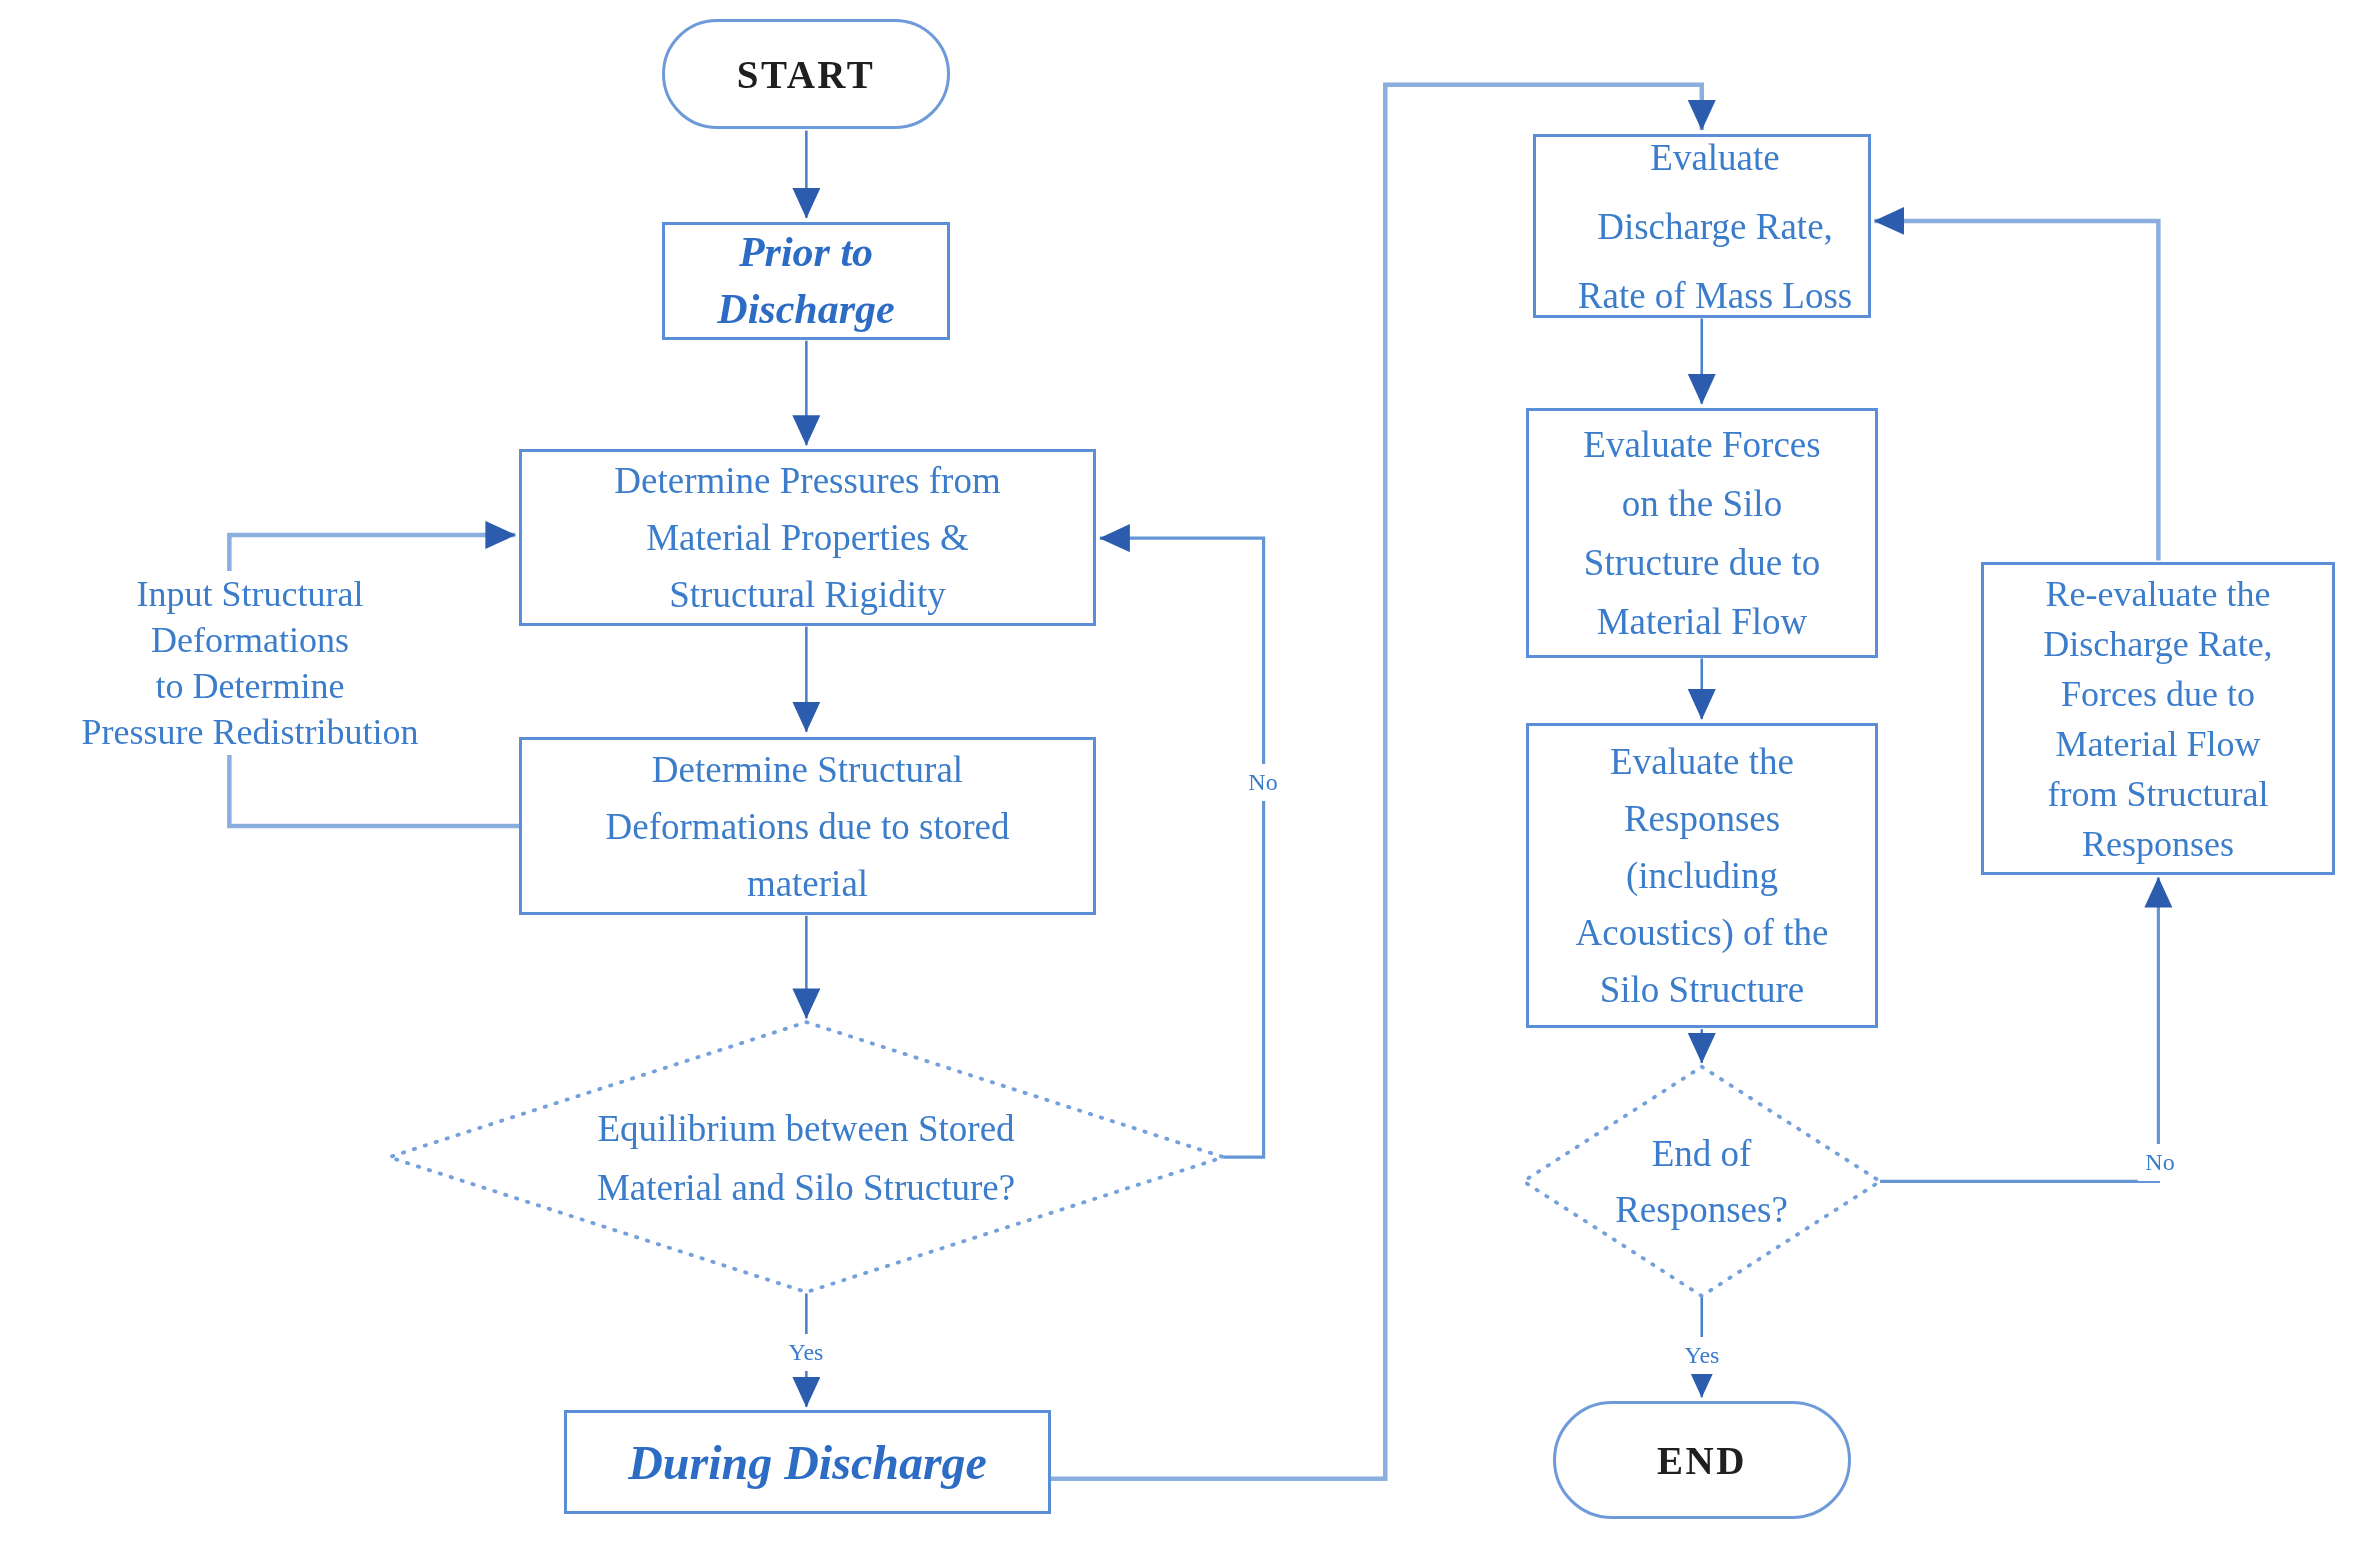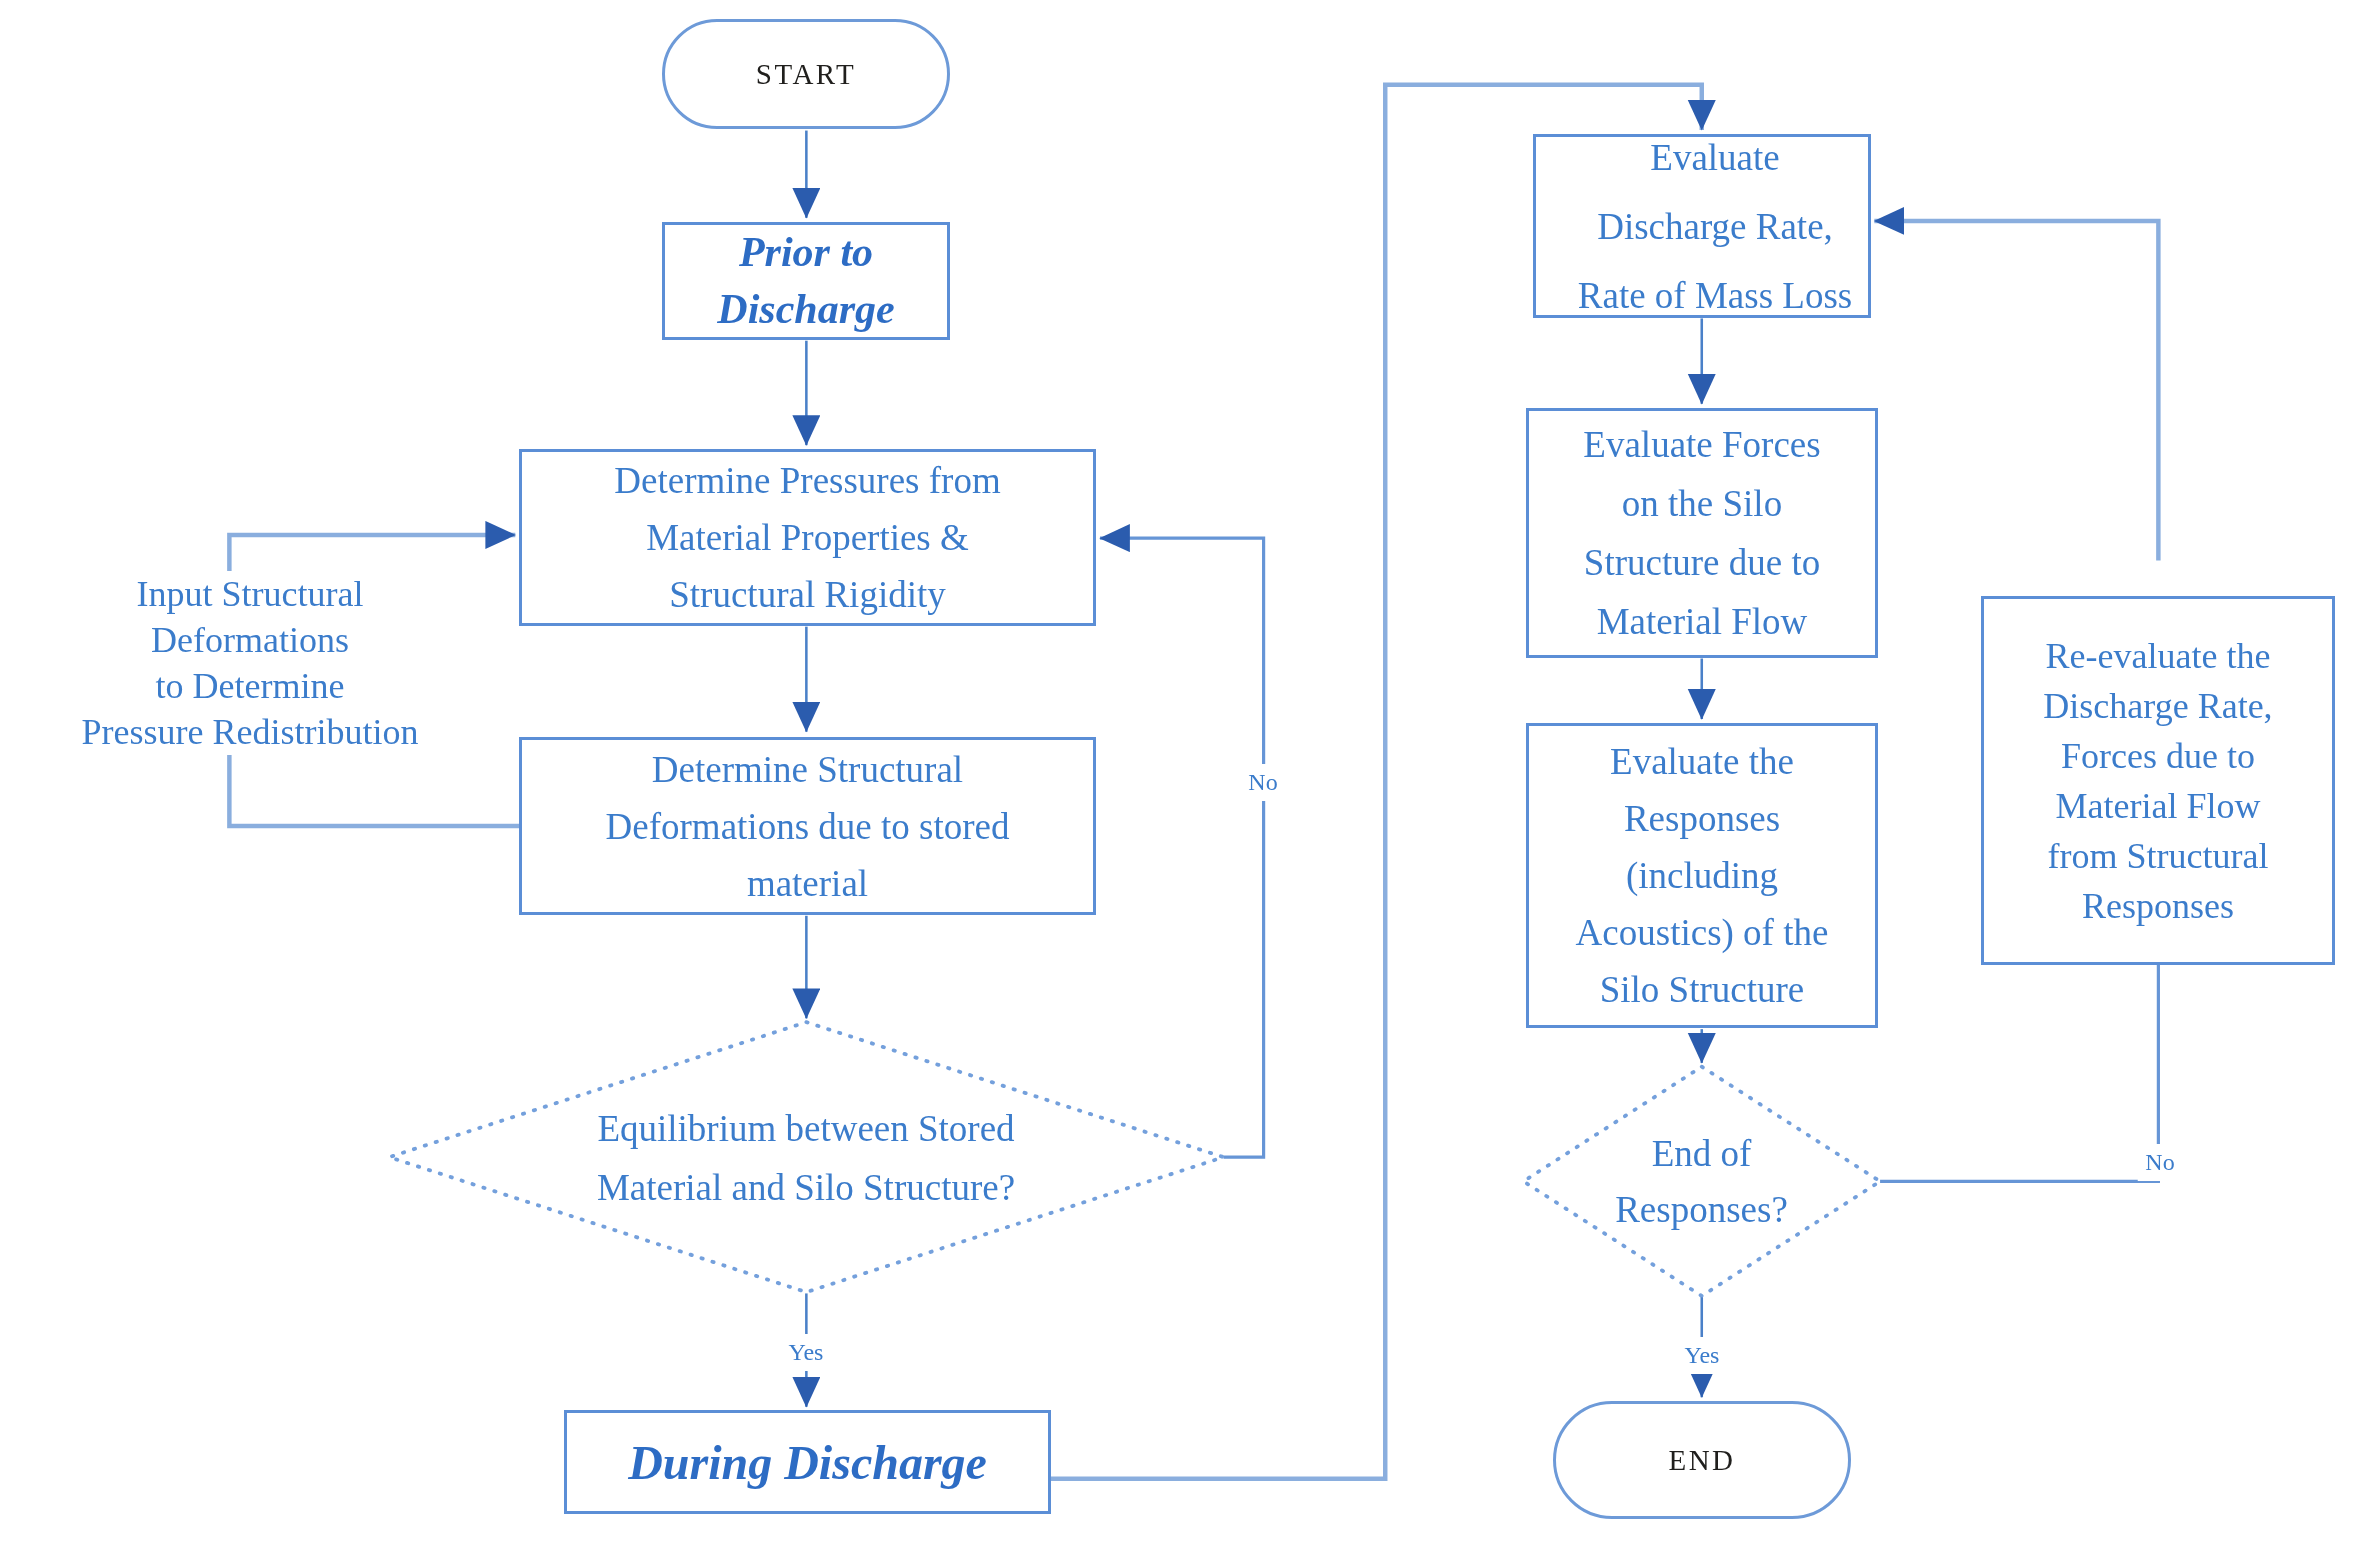--- a/index.html
+++ b/index.html
@@ -24,21 +24,21 @@
   .diamond{fill:#ffffff;stroke:var(--diamond-border);stroke-width:6;stroke-dasharray:2 16;stroke-linecap:round;}
   .e-thin{fill:none;stroke:var(--line-thin);stroke-width:4;marker-end:url(#arr);}
   .e-mid{fill:none;stroke:var(--line-mid);stroke-width:5;marker-end:url(#arr);}
   .e-thick{fill:none;stroke:var(--line-thick);stroke-width:7;marker-end:url(#arr);}
   .node{
     position:absolute;display:flex;align-items:center;justify-content:center;
     text-align:center;white-space:pre-line;background:#fff;
     border:3.8px solid var(--box-border);box-sizing:border-box;
     color:var(--box-text);font-size:37px;line-height:57px;
   }
-  .terminal{border-radius:60px;font-weight:normal;color:var(--terminal-text);font-size:29px;letter-spacing:2.5px;border-color:#6d9ad8;}
+  .terminal{border-radius:60px;font-weight:bold;color:var(--terminal-text);font-size:39px;letter-spacing:2.5px;border-color:#6d9ad8;}
   .phase{font-weight:bold;font-style:italic;color:var(--phase-text);}
   #n-prior{font-size:42px;line-height:57px;}
   #n-during{font-size:48px;}
   #n-evalrate{line-height:69px;padding-left:26px;}
   #n-evalforces{line-height:59px;}
   #n-evalresp{line-height:57px;}
   #n-reeval{line-height:50px;font-size:36px;}
   .dtext{
     position:absolute;display:flex;align-items:center;justify-content:center;
     text-align:center;white-space:pre-line;color:var(--box-text);
@@ -115,21 +115,21 @@
 
   <div class="node" id="n-evalresp" style="left:1526px;top:723px;width:352px;height:305px;text-align:center;">Evaluate the
 Responses
 (including
 Acoustics) of the
 Silo Structure</div>
 
   <div class="dtext" id="t-d2" style="left:1568px;top:1121px;width:267px;height:121px;">End of
 Responses?</div>
 
-  <div class="node" id="n-reeval" style="left:1981px;top:596px;width:354px;height:369px;">Re-evaluate the
+  <div class="node" id="n-reeval" style="left:1981px;top:562px;width:354px;height:313px;">Re-evaluate the
 Discharge Rate,
 Forces due to
 Material Flow
 from Structural
 Responses</div>
 
   <div class="node terminal" id="n-end" style="left:1553px;top:1401px;width:298px;height:118px;">END</div>
 
   <div class="annot" style="left:250px;top:571px;">Input Structural
 Deformations

